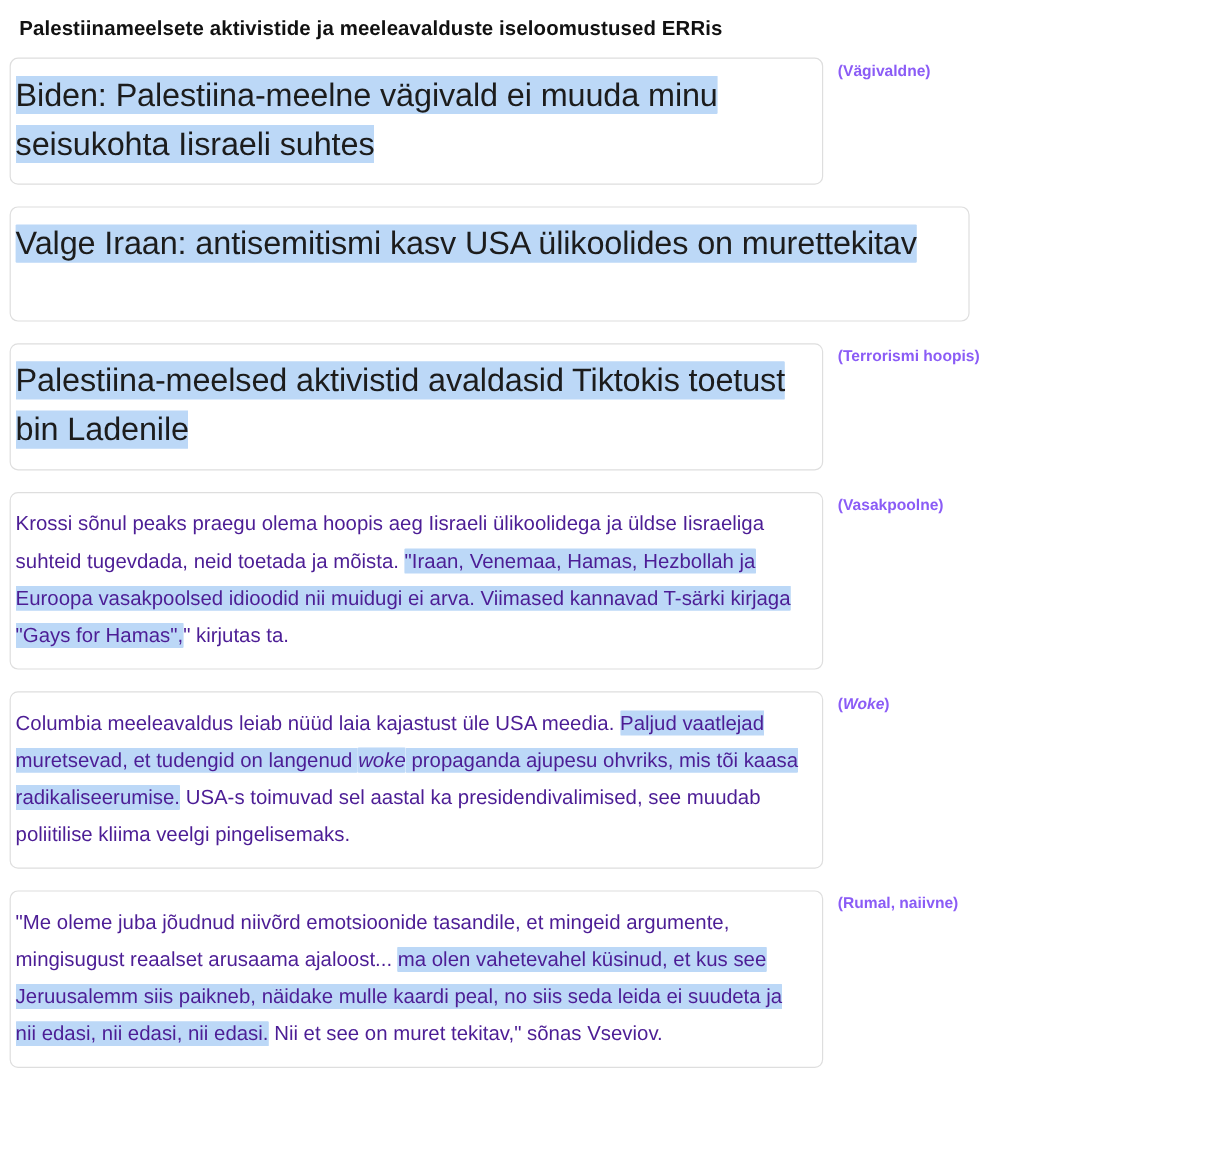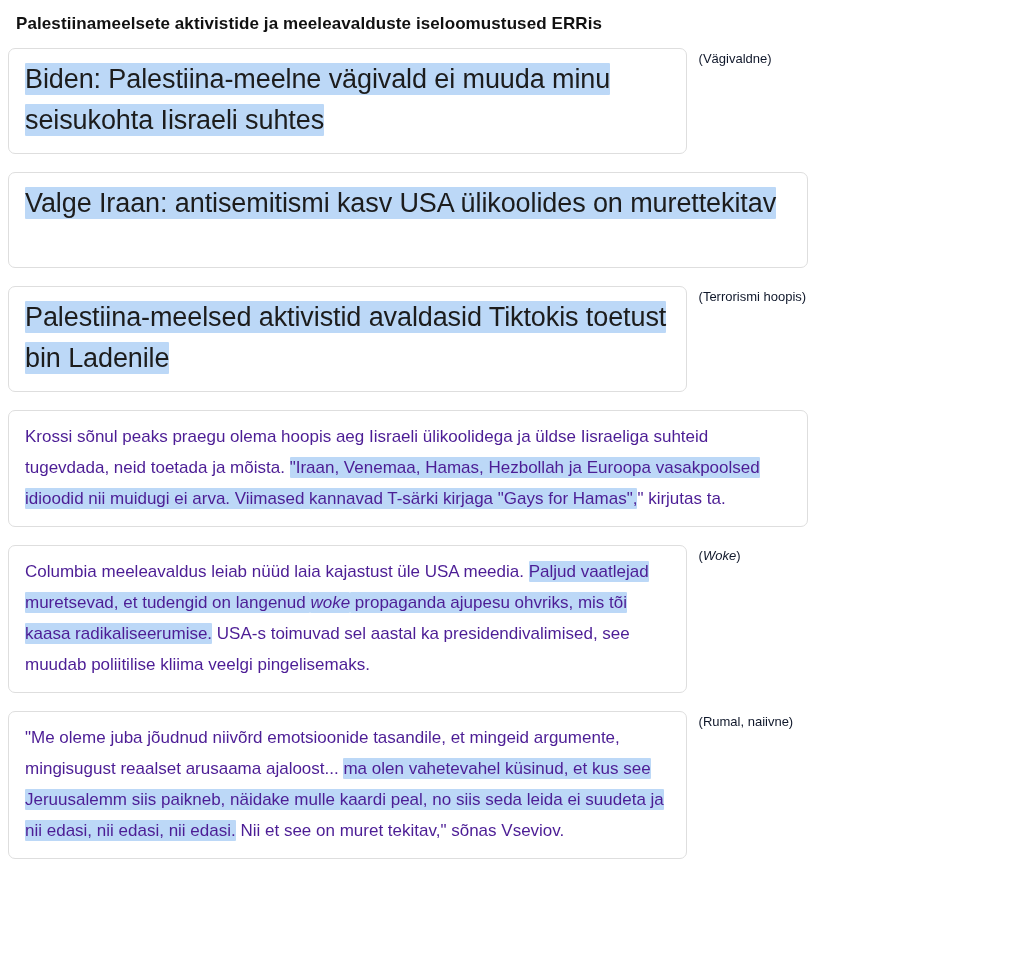--- a/index.html
+++ b/index.html
@@ -38,21 +38,21 @@
     display: flex;
     align-items: flex-start;
   }
   .card {
     box-sizing: border-box;
     width: 800px;
     margin-left: 8px;
     border: 1px solid #dedede;
     border-radius: 7px;
     background: #ffffff;
-    padding: 10px 12px 12px 16px;
+    padding: 10px 12px 12px 4px;
   }
   .card.headline {
     min-height: 96px;
   }
   .card.body {
     min-height: 94px;
   }
   .headline-text {
     font-size: 27px;
     line-height: 41px;
@@ -70,22 +70,22 @@
     background: #bcd8f7;
     border-radius: 1px;
     padding: 1px 0;
     box-decoration-break: clone;
     -webkit-box-decoration-break: clone;
   }
   .label {
     width: 200px;
     padding-left: 12px;
     font-size: 13px;
-    font-weight: normal;
-    color: #0f172a;
+    font-weight: bold;
+    color: #8b5cf6;
     line-height: 18px;
     padding-top: 2px;
     white-space: nowrap;
   }
   .label .ital {
     font-style: italic;
   }
   em {
     font-style: italic;
   }
@@ -110,20 +110,21 @@
       <div class="row">
         <div class="card headline">
           <div class="headline-text"><span class="hl">Palestiina-meelsed aktivistid avaldasid Tiktokis toetust bin Ladenile</span></div>
         </div>
         <div class="label">(Terrorismi hoopis)</div>
       </div>
       <div class="row">
         <div class="card body">
           <div class="body-text"><span>Krossi sõnul peaks praegu olema hoopis aeg Iisraeli ülikoolidega ja üldse Iisraeliga suhteid tugevdada, neid toetada ja mõista. </span><span class="hl">"Iraan, Venemaa, Hamas, Hezbollah ja Euroopa vasakpoolsed idioodid nii muidugi ei arva. Viimased kannavad T-särki kirjaga "Gays for Hamas",</span><span>" kirjutas ta.</span></div>
         </div>
+        <div class="label">(Vasakpoolne)</div>
       </div>
       <div class="row">
         <div class="card body">
           <div class="body-text"><span>Columbia meeleavaldus leiab nüüd laia kajastust üle USA meedia. </span><span class="hl">Paljud vaatlejad muretsevad, et tudengid on langenud </span><span class="hl"><em>woke</em></span><span class="hl"> propaganda ajupesu ohvriks, mis tõi kaasa radikaliseerumise.</span><span> USA-s toimuvad sel aastal ka presidendivalimised, see muudab poliitilise kliima veelgi pingelisemaks.</span></div>
         </div>
         <div class="label">(<span class="ital">Woke</span>)</div>
       </div>
       <div class="row">
         <div class="card body">
           <div class="body-text"><span>"Me oleme juba jõudnud niivõrd emotsioonide tasandile, et mingeid argumente, mingisugust reaalset arusaama ajaloost... </span><span class="hl">ma olen vahetevahel küsinud, et kus see Jeruusalemm siis paikneb, näidake mulle kaardi peal, no siis seda leida ei suudeta ja nii edasi, nii edasi, nii edasi.</span><span> Nii et see on muret tekitav," sõnas Vseviov.</span></div>

